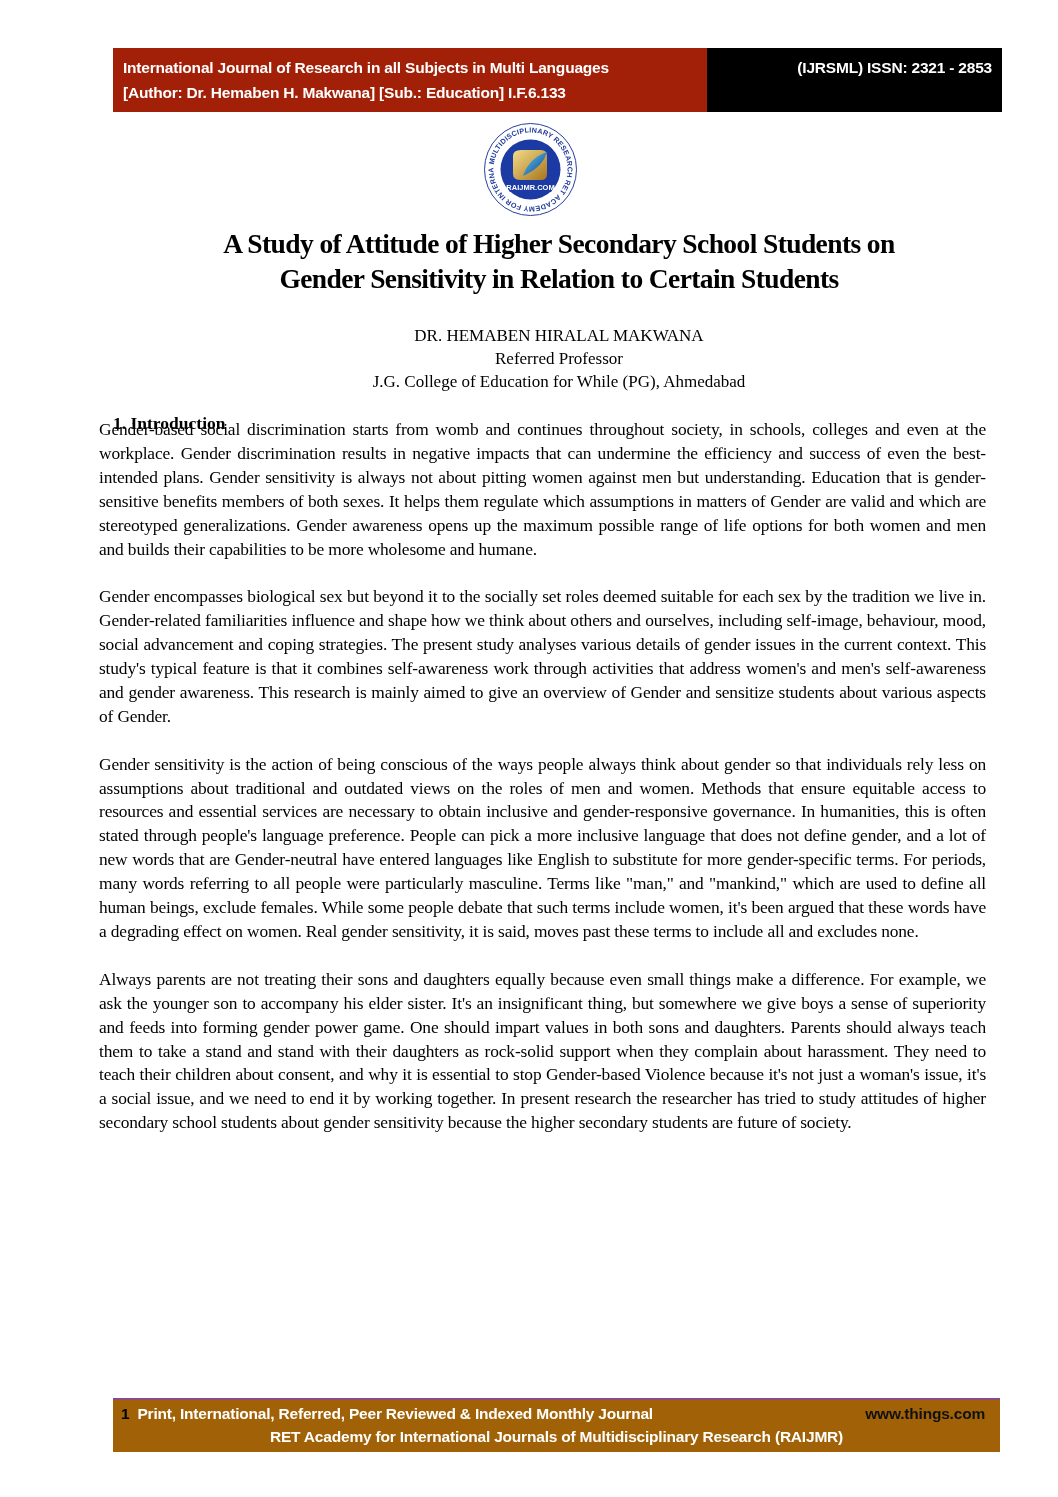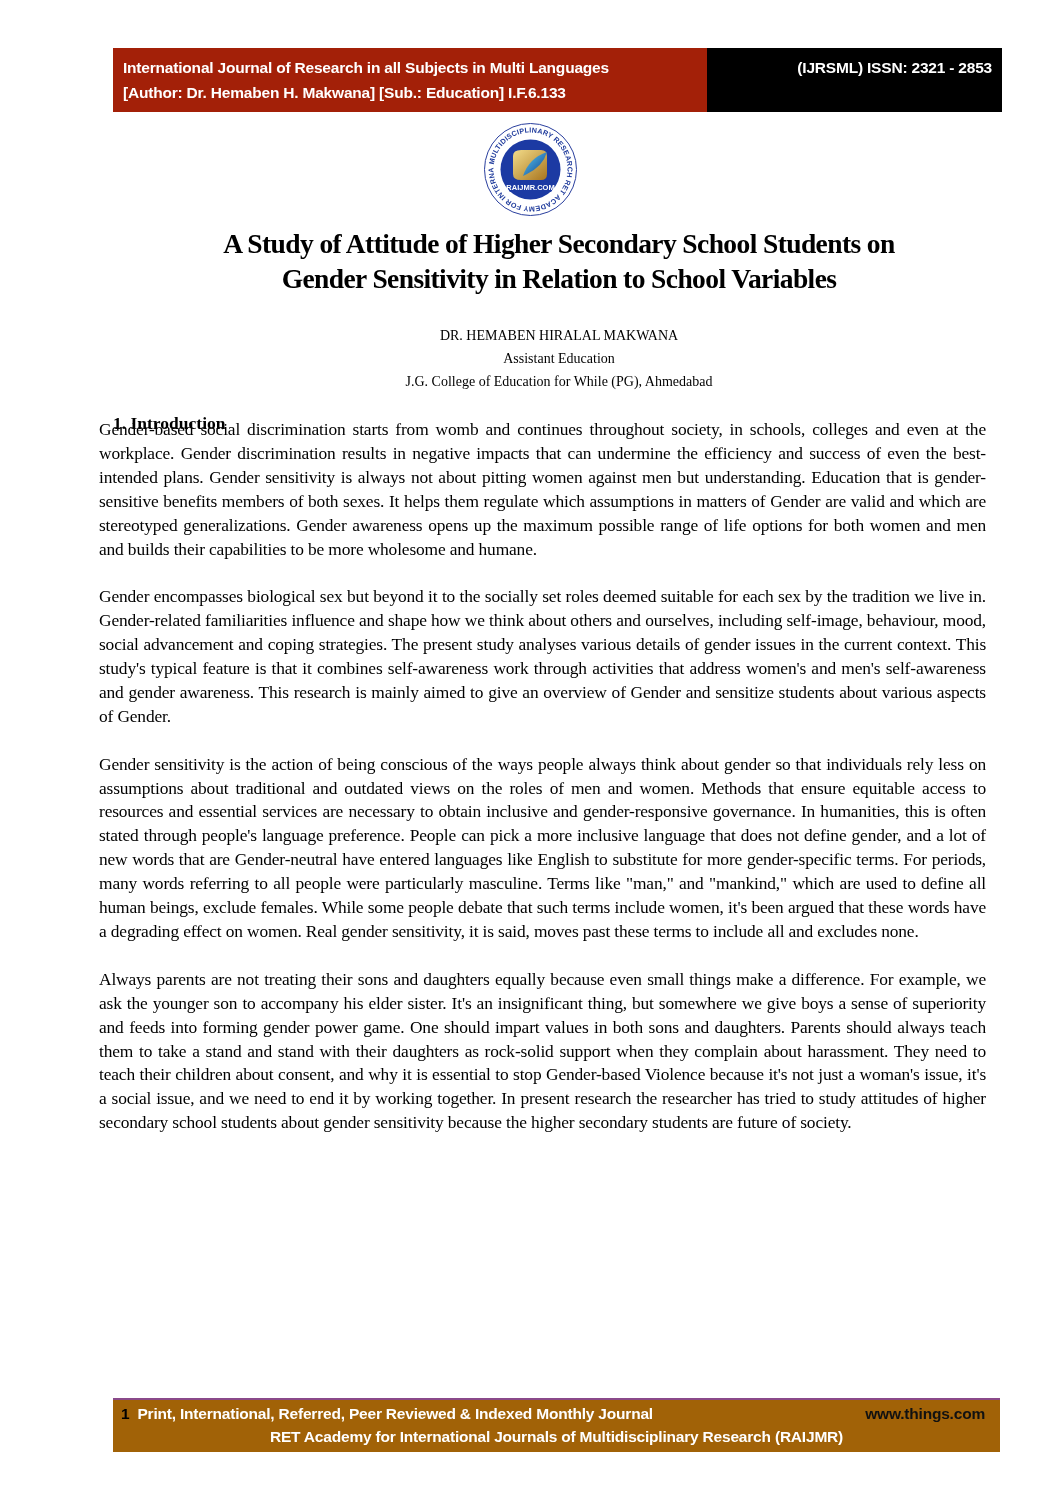--- a/index.html
+++ b/index.html
@@ -13,21 +13,21 @@
   .hdr-line { color: #ffffff; font-family: "Liberation Sans", sans-serif; font-weight: bold; font-size: 15.5px; line-height: 25px; white-space: nowrap; letter-spacing: -0.2px; }
 
   
   .logo { position: absolute; left: 483px; top: 122px; width: 95px; height: 95px; }
 
   
   .title { position: absolute; left: 100px; top: 226px; width: 918px; text-align: center;
            font-family: "Liberation Serif", serif; font-weight: bold; font-size: 27.5px; line-height: 35px; color: #000; letter-spacing: -0.6px; }
 
   .author-block { position: absolute; left: 100px; top: 324px; width: 918px; text-align: center;
-                  font-family: "Liberation Serif", serif; font-size: 14px; line-height: 23px; color: #000; }
+                  font-family: "Liberation Serif", serif; font-size: 17px; line-height: 23px; color: #000; }
 
   .section-h { position: absolute; left: 113px; top: 412px; font-family: "Liberation Serif", serif; font-weight: bold; font-size: 17.5px; color: #000; line-height: 23px; }
 
   .body { position: absolute; left: 99px; top: 418px; width: 887px; font-family: "Liberation Serif", serif; font-size: 17.4px; line-height: 23.9px; color: #000; }
   .body p { margin: 0 0 23.9px 0; text-align: justify; letter-spacing: -0.15px; }
 
   
   .ftr { position: absolute; left: 113px; top: 1398px; width: 887px; height: 54px; background: #a16207; border-top: 2px solid #8a4a8a; box-sizing: border-box; }
   .ftr-line1 { position: absolute; left: 8px; top: 2px; width: 872px; font-family: "Liberation Sans", sans-serif; font-weight: bold; font-size: 15.5px; line-height: 24px; color: #fff; white-space: nowrap; letter-spacing: -0.2px; }
   .ftr-num { color: #000; margin-right: 8px; }
@@ -69,26 +69,26 @@
       <circle cx="47.5" cy="47.5" r="30" fill="#1c3aa3"></circle>
       <path d="M30 34 q0 -6 8 -6 h20 q6 0 6 6 v18 q0 6 -6 6 h-20 q-8 0 -8 -6 z" fill="url(#gold)"></path>
       <path d="M40 54 q6 -18 24 -24 q-4 14 -20 22 z" fill="url(#feather)"></path>
       <rect x="26" y="60" width="43" height="10" rx="2" fill="#1c3aa3"></rect>
       <text x="47.5" y="68" text-anchor="middle" font-family="Liberation Sans, sans-serif" font-size="7.5" font-weight="bold" fill="#ffffff">RAIJMR.COM</text>
     </svg>
   </div>
 
   <div class="title">
     <div>A Study of Attitude of Higher Secondary School Students on</div>
-    <div>Gender Sensitivity in Relation to School Variables</div>
+    <div>Gender Sensitivity in Relation to Certain Students</div>
   </div>
 
   <div class="author-block">
     <div>DR. HEMABEN HIRALAL MAKWANA</div>
-    <div>Assistant Education</div>
+    <div>Referred Professor</div>
     <div>J.G. College of Education for While (PG), Ahmedabad</div>
   </div>
 
   <div class="section-h">1. Introduction</div>
 
   <div class="body">
     <p>Gender-based social discrimination starts from womb and continues throughout society, in schools, colleges and even at the workplace. Gender discrimination results in negative impacts that can undermine the efficiency and success of even the best-intended plans. Gender sensitivity is always not about pitting women against men but understanding. Education that is gender-sensitive benefits members of both sexes. It helps them regulate which assumptions in matters of Gender are valid and which are stereotyped generalizations. Gender awareness opens up the maximum possible range of life options for both women and men and builds their capabilities to be more wholesome and humane.</p>
     <p>Gender encompasses biological sex but beyond it to the socially set roles deemed suitable for each sex by the tradition we live in. Gender-related familiarities influence and shape how we think about others and ourselves, including self-image, behaviour, mood, social advancement and coping strategies. The present study analyses various details of gender issues in the current context. This study's typical feature is that it combines self-awareness work through activities that address women's and men's self-awareness and gender awareness. This research is mainly aimed to give an overview of Gender and sensitize students about various aspects of Gender.</p>
     <p>Gender sensitivity is the action of being conscious of the ways people always think about gender so that individuals rely less on assumptions about traditional and outdated views on the roles of men and women. Methods that ensure equitable access to resources and essential services are necessary to obtain inclusive and gender-responsive governance. In humanities, this is often stated through people's language preference. People can pick a more inclusive language that does not define gender, and a lot of new words that are Gender-neutral have entered languages like English to substitute for more gender-specific terms. For periods, many words referring to all people were particularly masculine. Terms like "man," and "mankind," which are used to define all human beings, exclude females. While some people debate that such terms include women, it's been argued that these words have a degrading effect on women. Real gender sensitivity, it is said, moves past these terms to include all and excludes none.</p>
     <p>Always parents are not treating their sons and daughters equally because even small things make a difference. For example, we ask the younger son to accompany his elder sister. It's an insignificant thing, but somewhere we give boys a sense of superiority and feeds into forming gender power game. One should impart values in both sons and daughters. Parents should always teach them to take a stand and stand with their daughters as rock-solid support when they complain about harassment. They need to teach their children about consent, and why it is essential to stop Gender-based Violence because it's not just a woman's issue, it's a social issue, and we need to end it by working together. In present research the researcher has tried to study attitudes of higher secondary school students about gender sensitivity because the higher secondary students are future of society.</p>

